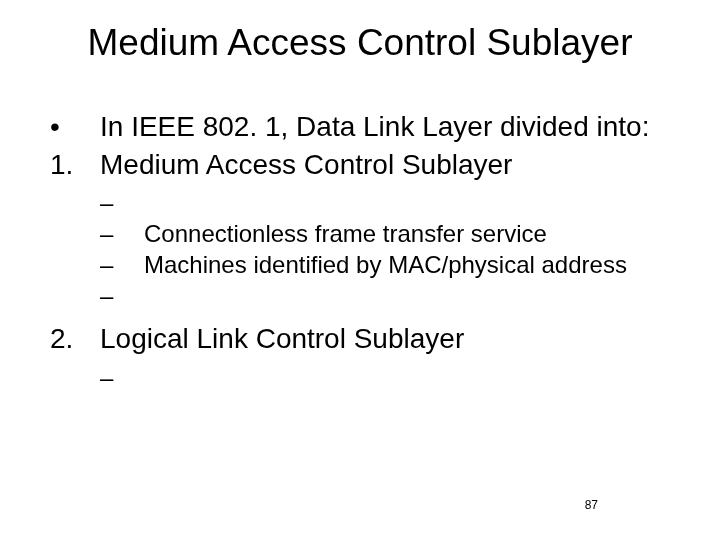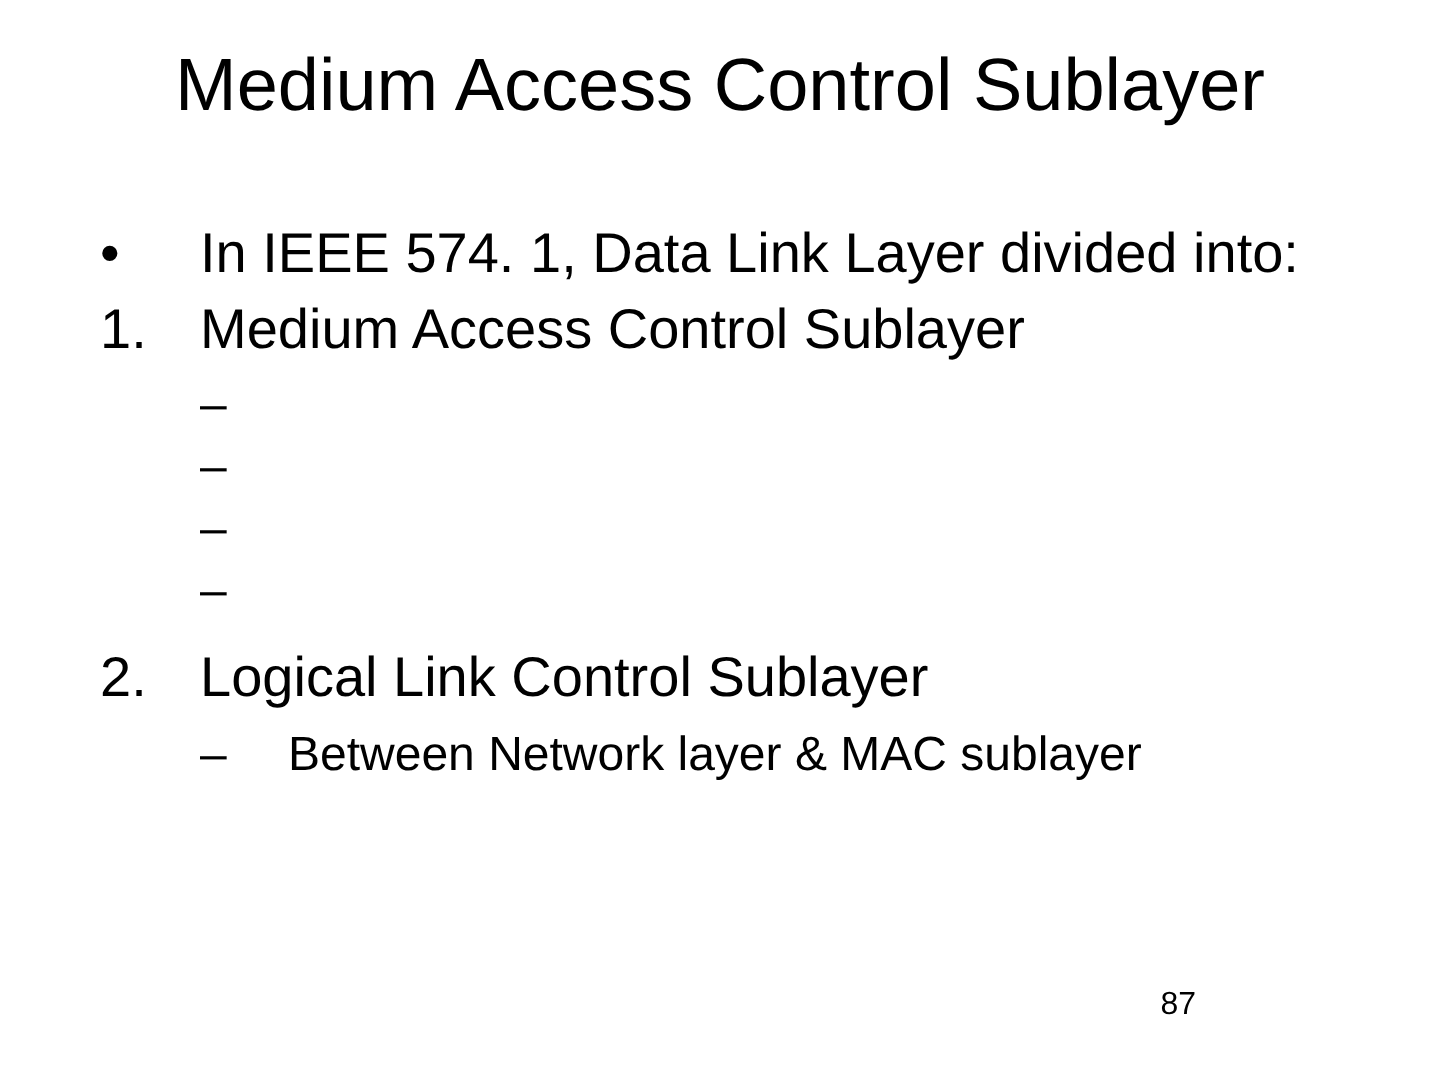--- a/index.html
+++ b/index.html
@@ -60,66 +60,67 @@
     width: 44px;
     flex-shrink: 0;
   }
   .sub-text {
     flex: 1;
   }
   .page-num {
     position: absolute;
     right: 30px;
     bottom: 28px;
-    font-size: 16px;
+    font-size: 12px;
   }
 </style>
 </head>
 <body>
 
 <div class="slide">
 
   <div class="title">Medium Access Control Sublayer</div>
 
   <div class="content">
 
     <div class="bullet-row">
       <div class="bullet-mark">•</div>
-      <div class="bullet-text">In IEEE 574. 1, Data Link Layer divided into:</div>
+      <div class="bullet-text">In IEEE 802. 1, Data Link Layer divided into:</div>
     </div>
 
     <div class="bullet-row">
       <div class="bullet-mark">1.</div>
       <div class="bullet-text">Medium Access Control Sublayer</div>
     </div>
 
     <div class="sub-items">
       <div class="sub-row">
         <div class="sub-mark">–</div>
       </div>
       <div class="sub-row">
         <div class="sub-mark">–</div>
+        <div class="sub-text">Connectionless frame transfer service</div>
       </div>
       <div class="sub-row">
         <div class="sub-mark">–</div>
+        <div class="sub-text">Machines identified by MAC/physical address</div>
       </div>
       <div class="sub-row">
         <div class="sub-mark">–</div>
       </div>
     </div>
 
     <div class="bullet-row">
       <div class="bullet-mark">2.</div>
       <div class="bullet-text">Logical Link Control Sublayer</div>
     </div>
 
     <div class="sub-items">
       <div class="sub-row">
         <div class="sub-mark">–</div>
-        <div class="sub-text">Between Network layer &amp; MAC sublayer</div>
       </div>
     </div>
 
   </div>
 
   <div class="page-num">87</div>
 
 </div>
 
 </body></html>

